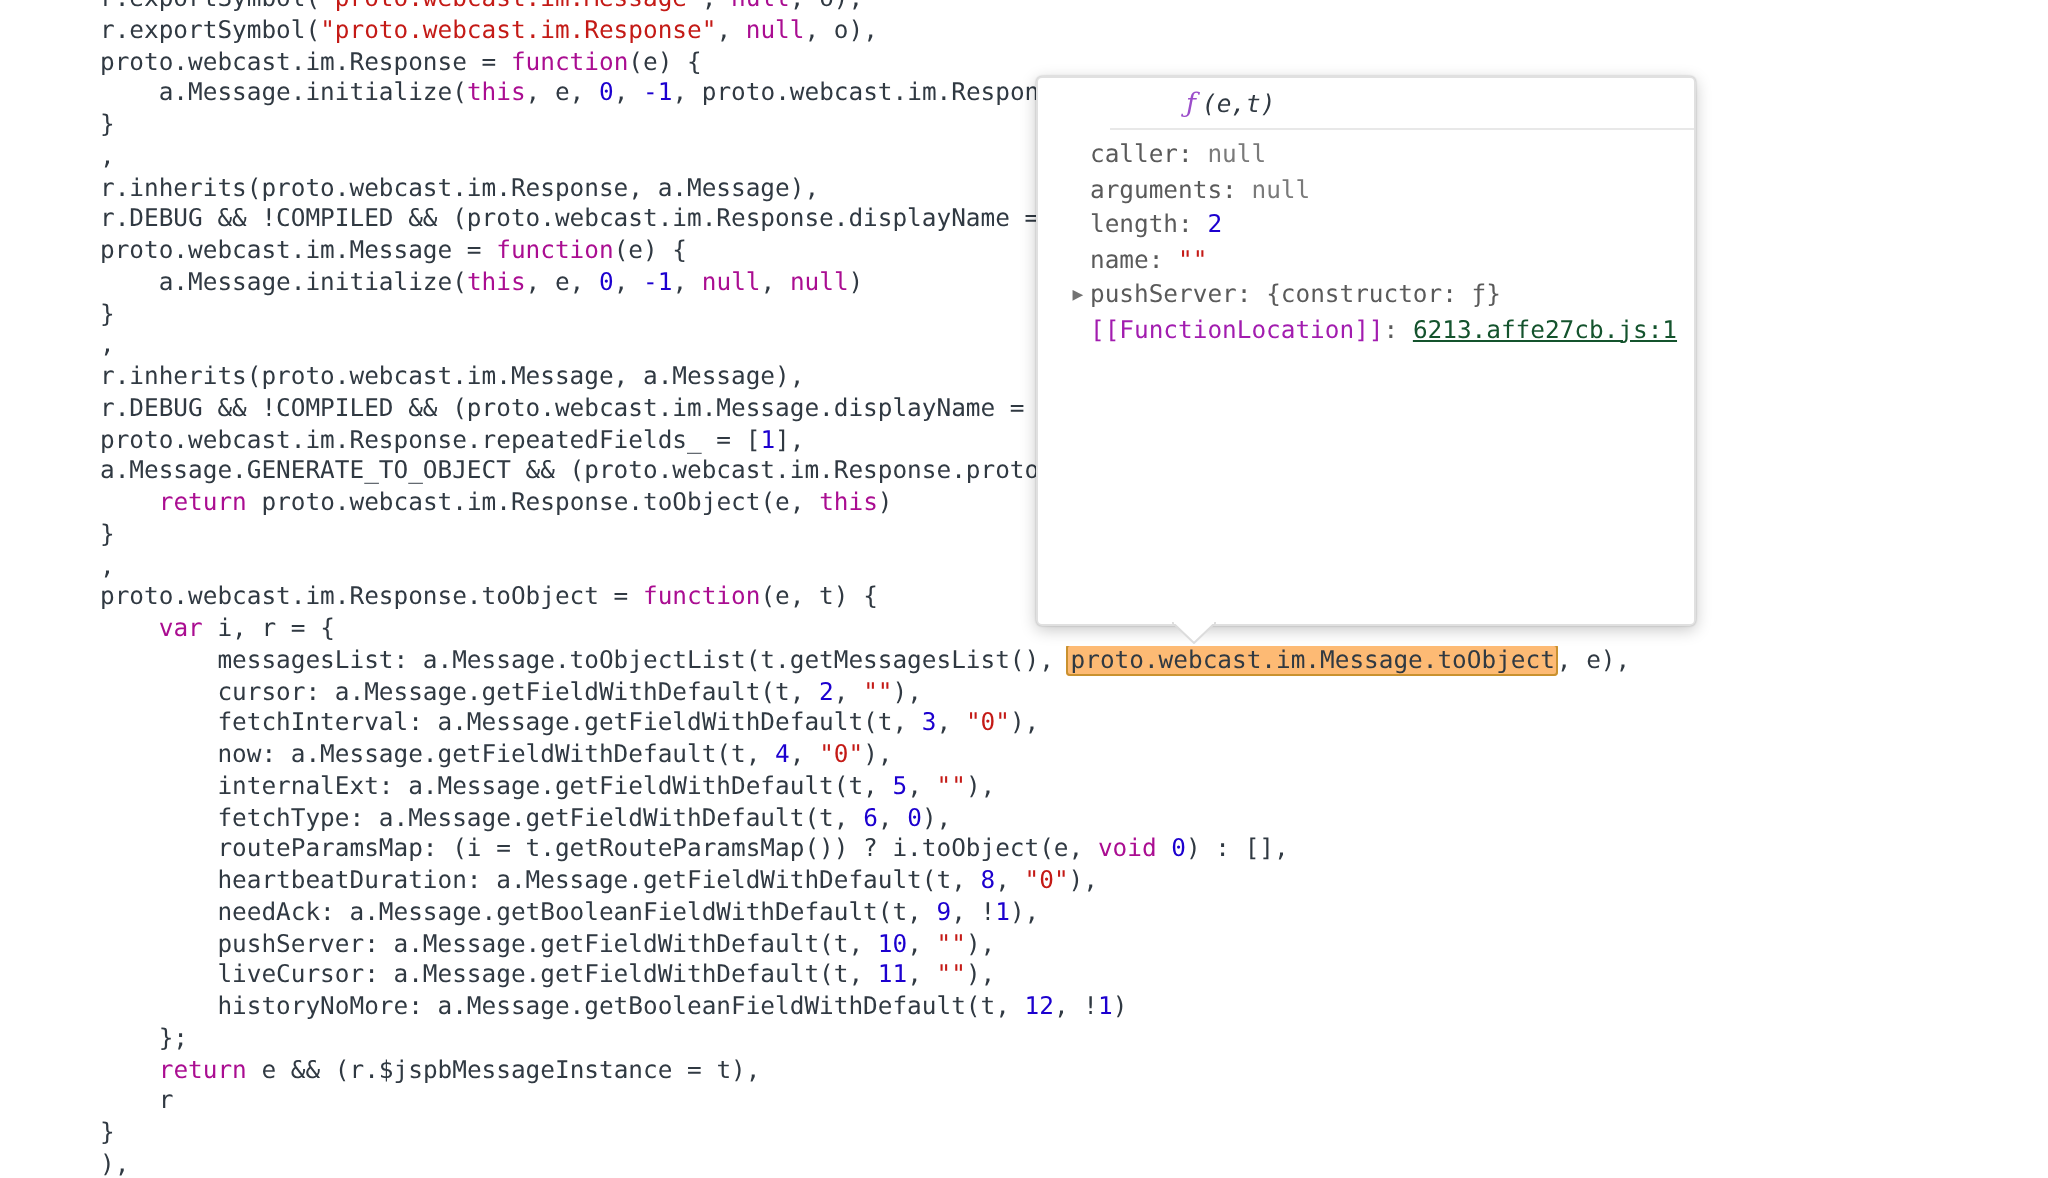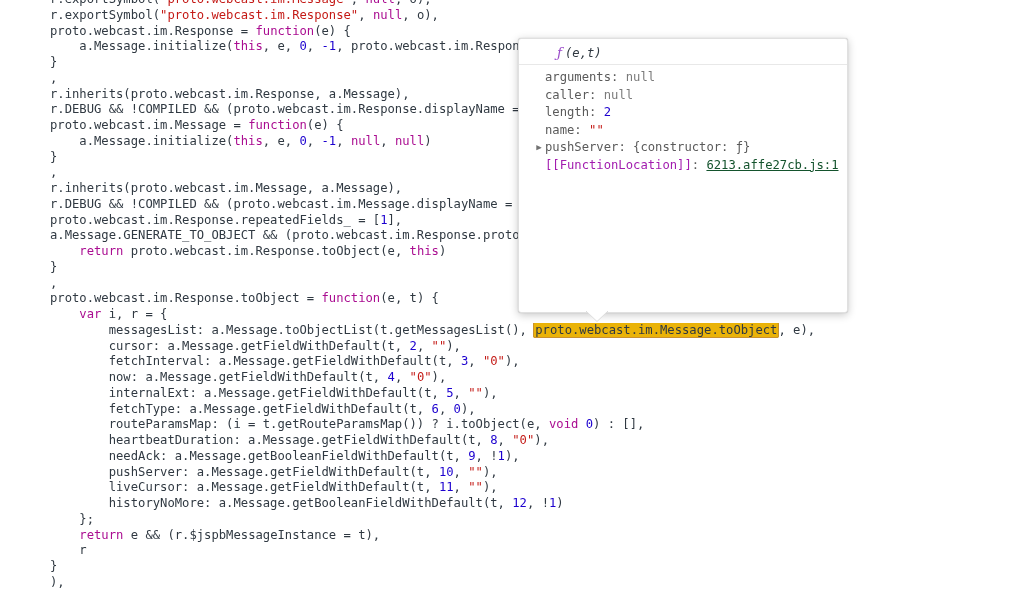--- a/index.html
+++ b/index.html
@@ -45,21 +45,21 @@
   }
 
   
   .tok-plain { color: #303942; }
   .tok-str   { color: #c41a16; }
   .tok-kw    { color: #aa0d91; }
   .tok-num   { color: #1c00cf; }
 
   
   .hl-token {
-    background: #eab308;
+    background: #fdba74;
     border: 1px solid #c9912f;
     border-radius: 2px;
     padding: 0 1px;
     margin: 0 -1px;
   }
 
   
   #object-popover {
     position: absolute;
     left: 518px;
@@ -77,20 +77,21 @@
     overflow: hidden;
     z-index: 20;
   }
   #popover-header {
     height: 26px;
     line-height: 26px;
     padding-left: 38px;
     border-bottom: 1px solid #e8e8e8;
     box-sizing: border-box;
     white-space: nowrap;
+    margin-left: 36px;
   }
   .fn-glyph {
     color: #9b4dca;
     font-style: italic;
     font-family: "DejaVu Serif", "Liberation Serif", serif;
     font-size: 13.5px;
     padding-right: 3px;
   }
   .fn-sig {
     color: #303942;
@@ -143,22 +144,22 @@
 
 <div id="code-pane">
   <div id="code-lines"><div class="cl"><span class="tok-plain">r.exportSymbol(</span><span class="tok-str">"proto.webcast.im.Message"</span><span class="tok-plain">, </span><span class="tok-kw">null</span><span class="tok-plain">, o),</span></div><div class="cl"><span class="tok-plain">r.exportSymbol(</span><span class="tok-str">"proto.webcast.im.Response"</span><span class="tok-plain">, </span><span class="tok-kw">null</span><span class="tok-plain">, o),</span></div><div class="cl"><span class="tok-plain">proto.webcast.im.Response = </span><span class="tok-kw">function</span><span class="tok-plain">(e) {</span></div><div class="cl"><span class="tok-plain">    a.Message.initialize(</span><span class="tok-kw">this</span><span class="tok-plain">, e, </span><span class="tok-num">0</span><span class="tok-plain">, </span><span class="tok-num">-1</span><span class="tok-plain">, proto.webcast.im.Response</span></div><div class="cl"><span class="tok-plain">}</span></div><div class="cl"><span class="tok-plain">,</span></div><div class="cl"><span class="tok-plain">r.inherits(proto.webcast.im.Response, a.Message),</span></div><div class="cl"><span class="tok-plain">r.DEBUG &amp;&amp; !COMPILED &amp;&amp; (proto.webcast.im.Response.displayName = </span></div><div class="cl"><span class="tok-plain">proto.webcast.im.Message = </span><span class="tok-kw">function</span><span class="tok-plain">(e) {</span></div><div class="cl"><span class="tok-plain">    a.Message.initialize(</span><span class="tok-kw">this</span><span class="tok-plain">, e, </span><span class="tok-num">0</span><span class="tok-plain">, </span><span class="tok-num">-1</span><span class="tok-plain">, </span><span class="tok-kw">null</span><span class="tok-plain">, </span><span class="tok-kw">null</span><span class="tok-plain">)</span></div><div class="cl"><span class="tok-plain">}</span></div><div class="cl"><span class="tok-plain">,</span></div><div class="cl"><span class="tok-plain">r.inherits(proto.webcast.im.Message, a.Message),</span></div><div class="cl"><span class="tok-plain">r.DEBUG &amp;&amp; !COMPILED &amp;&amp; (proto.webcast.im.Message.displayName = </span><span class="tok-str">"</span></div><div class="cl"><span class="tok-plain">proto.webcast.im.Response.repeatedFields_ = [</span><span class="tok-num">1</span><span class="tok-plain">],</span></div><div class="cl"><span class="tok-plain">a.Message.GENERATE_TO_OBJECT &amp;&amp; (proto.webcast.im.Response.protot</span></div><div class="cl"><span class="tok-plain">    </span><span class="tok-kw">return</span><span class="tok-plain"> proto.webcast.im.Response.toObject(e, </span><span class="tok-kw">this</span><span class="tok-plain">)</span></div><div class="cl"><span class="tok-plain">}</span></div><div class="cl"><span class="tok-plain">,</span></div><div class="cl"><span class="tok-plain">proto.webcast.im.Response.toObject = </span><span class="tok-kw">function</span><span class="tok-plain">(e, t) {</span></div><div class="cl"><span class="tok-plain">    </span><span class="tok-kw">var</span><span class="tok-plain"> i, r = {</span></div><div class="cl"><span class="tok-plain">        messagesList: a.Message.toObjectList(t.getMessagesList(), </span><span class="hl-token">proto.webcast.im.Message.toObject</span><span class="tok-plain">, e),</span></div><div class="cl"><span class="tok-plain">        cursor: a.Message.getFieldWithDefault(t, </span><span class="tok-num">2</span><span class="tok-plain">, </span><span class="tok-str">""</span><span class="tok-plain">),</span></div><div class="cl"><span class="tok-plain">        fetchInterval: a.Message.getFieldWithDefault(t, </span><span class="tok-num">3</span><span class="tok-plain">, </span><span class="tok-str">"0"</span><span class="tok-plain">),</span></div><div class="cl"><span class="tok-plain">        now: a.Message.getFieldWithDefault(t, </span><span class="tok-num">4</span><span class="tok-plain">, </span><span class="tok-str">"0"</span><span class="tok-plain">),</span></div><div class="cl"><span class="tok-plain">        internalExt: a.Message.getFieldWithDefault(t, </span><span class="tok-num">5</span><span class="tok-plain">, </span><span class="tok-str">""</span><span class="tok-plain">),</span></div><div class="cl"><span class="tok-plain">        fetchType: a.Message.getFieldWithDefault(t, </span><span class="tok-num">6</span><span class="tok-plain">, </span><span class="tok-num">0</span><span class="tok-plain">),</span></div><div class="cl"><span class="tok-plain">        routeParamsMap: (i = t.getRouteParamsMap()) ? i.toObject(e, </span><span class="tok-kw">void</span><span class="tok-plain"> </span><span class="tok-num">0</span><span class="tok-plain">) : [],</span></div><div class="cl"><span class="tok-plain">        heartbeatDuration: a.Message.getFieldWithDefault(t, </span><span class="tok-num">8</span><span class="tok-plain">, </span><span class="tok-str">"0"</span><span class="tok-plain">),</span></div><div class="cl"><span class="tok-plain">        needAck: a.Message.getBooleanFieldWithDefault(t, </span><span class="tok-num">9</span><span class="tok-plain">, !</span><span class="tok-num">1</span><span class="tok-plain">),</span></div><div class="cl"><span class="tok-plain">        pushServer: a.Message.getFieldWithDefault(t, </span><span class="tok-num">10</span><span class="tok-plain">, </span><span class="tok-str">""</span><span class="tok-plain">),</span></div><div class="cl"><span class="tok-plain">        liveCursor: a.Message.getFieldWithDefault(t, </span><span class="tok-num">11</span><span class="tok-plain">, </span><span class="tok-str">""</span><span class="tok-plain">),</span></div><div class="cl"><span class="tok-plain">        historyNoMore: a.Message.getBooleanFieldWithDefault(t, </span><span class="tok-num">12</span><span class="tok-plain">, !</span><span class="tok-num">1</span><span class="tok-plain">)</span></div><div class="cl"><span class="tok-plain">    };</span></div><div class="cl"><span class="tok-plain">    </span><span class="tok-kw">return</span><span class="tok-plain"> e &amp;&amp; (r.$jspbMessageInstance = t),</span></div><div class="cl"><span class="tok-plain">    r</span></div><div class="cl"><span class="tok-plain">}</span></div><div class="cl"><span class="tok-plain">),</span></div></div>
 </div>
 
 <div id="object-popover">
   <div id="popover-header">
     <span class="fn-glyph">ƒ</span><span class="fn-sig">(e,t)</span>
   </div>
   <div id="popover-props">
+      <div class="prop-row no-arrow"><span class="pname">caller</span><span class="pname">: </span><span class="pval-null">null</span></div>
       <div class="prop-row no-arrow"><span class="pname">arguments</span><span class="pname">: </span><span class="pval-null">null</span></div>
-      <div class="prop-row no-arrow"><span class="pname">caller</span><span class="pname">: </span><span class="pval-null">null</span></div>
       <div class="prop-row no-arrow"><span class="pname">length</span><span class="pname">: </span><span class="pval-num">2</span></div>
       <div class="prop-row no-arrow"><span class="pname">name</span><span class="pname">: </span><span class="pval-str">""</span></div>
       <div class="prop-row has-arrow"><span class="disc">▶</span><span class="pname">pushServer</span><span class="pname">: </span><span class="pval-obj">{constructor: ƒ}</span></div>
       <div class="prop-row no-arrow"><span class="pname-int">[[FunctionLocation]]</span><span class="pname">: </span><span class="pval-link">6213.affe27cb.js:1</span></div>
     </div>
 </div>
 
 <div id="popover-arrow">
   <svg width="22" height="11" viewBox="0 0 22 11">
     <path d="M0,0 L11,10.5 L22,0" fill="#ffffff" stroke="#dcdcdc" stroke-width="1"></path>

